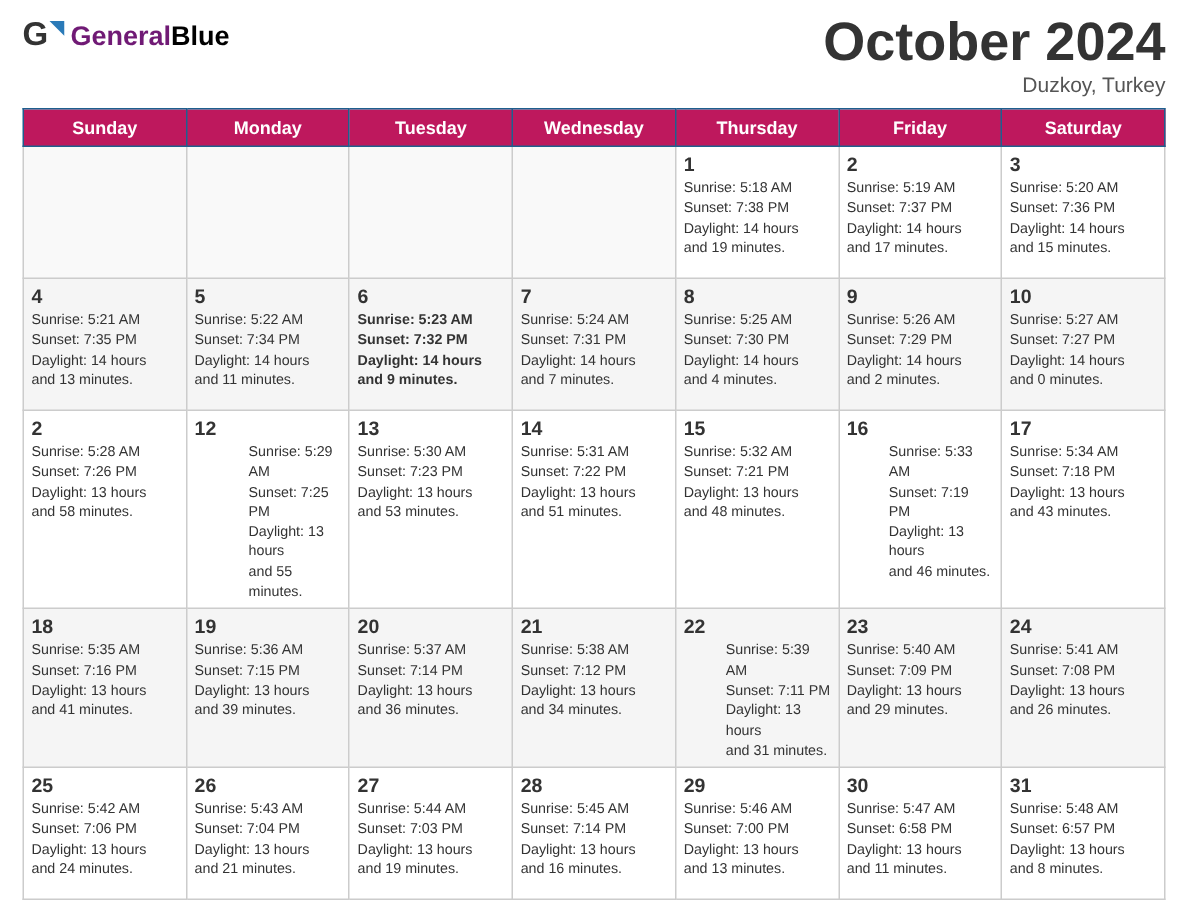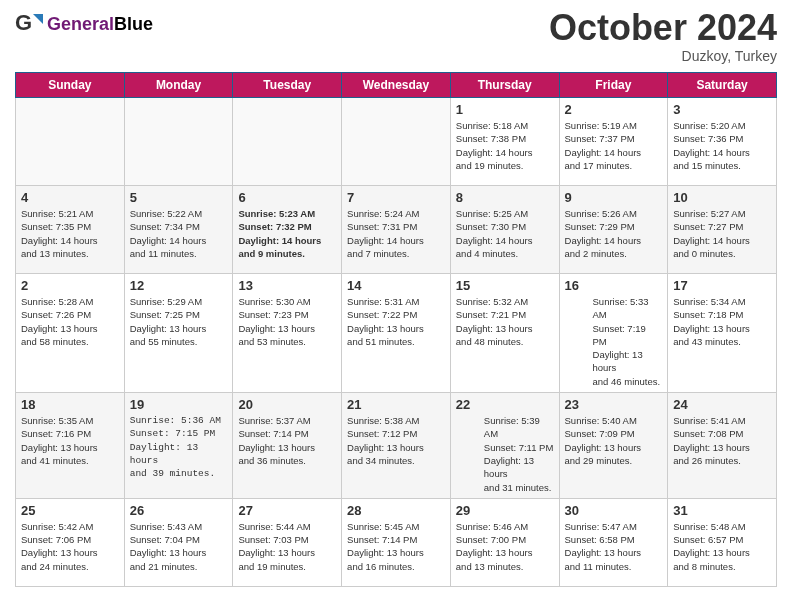--- a/index.html
+++ b/index.html
@@ -206,21 +206,21 @@
       <tr>
         <td>
           <span class="day-number">2</span>
           <div class="day-detail" style="white-space: pre-line;">Sunrise: 5:28 AM
 Sunset: 7:26 PM
 Daylight: 13 hours
 and 58 minutes.</div>
         </td>
         <td>
           <span class="day-number">12</span>
-          <div class="day-detail" style="white-space: pre-line;">Sunrise: 5:29 AM
+          <div class="day-detail" style="white-space: pre-line; margin-left: 36px;">Sunrise: 5:29 AM
 Sunset: 7:25 PM
 Daylight: 13 hours
 and 55 minutes.</div>
         </td>
         <td>
           <span class="day-number">13</span>
           <div class="day-detail" style="white-space: pre-line;">Sunrise: 5:30 AM
 Sunset: 7:23 PM
 Daylight: 13 hours
 and 53 minutes.</div>
@@ -257,21 +257,21 @@
       <tr>
         <td>
           <span class="day-number">18</span>
           <div class="day-detail" style="white-space: pre-line;">Sunrise: 5:35 AM
 Sunset: 7:16 PM
 Daylight: 13 hours
 and 41 minutes.</div>
         </td>
         <td>
           <span class="day-number">19</span>
-          <div class="day-detail" style="white-space: pre-line; font-family: Liberation Mono, monospace;">Sunrise: 5:36 AM
+          <div class="day-detail" style="white-space: pre-line;">Sunrise: 5:36 AM
 Sunset: 7:15 PM
 Daylight: 13 hours
 and 39 minutes.</div>
         </td>
         <td>
           <span class="day-number">20</span>
           <div class="day-detail" style="white-space: pre-line;">Sunrise: 5:37 AM
 Sunset: 7:14 PM
 Daylight: 13 hours
 and 36 minutes.</div>

